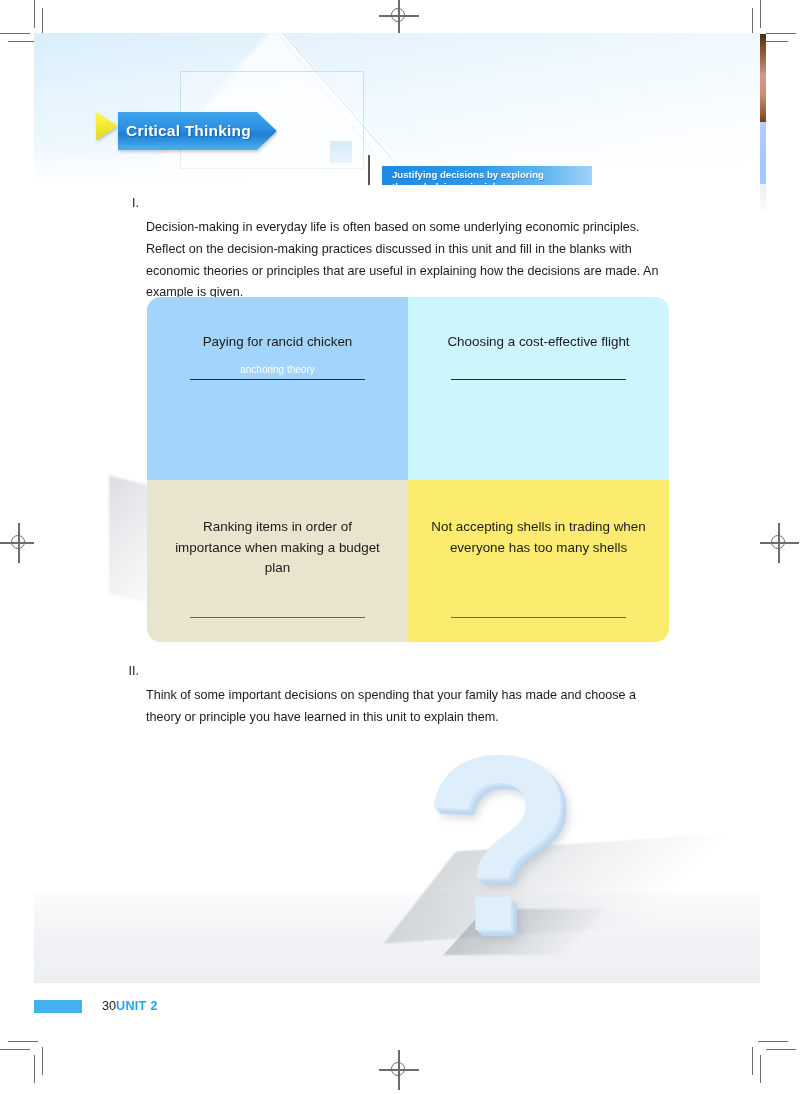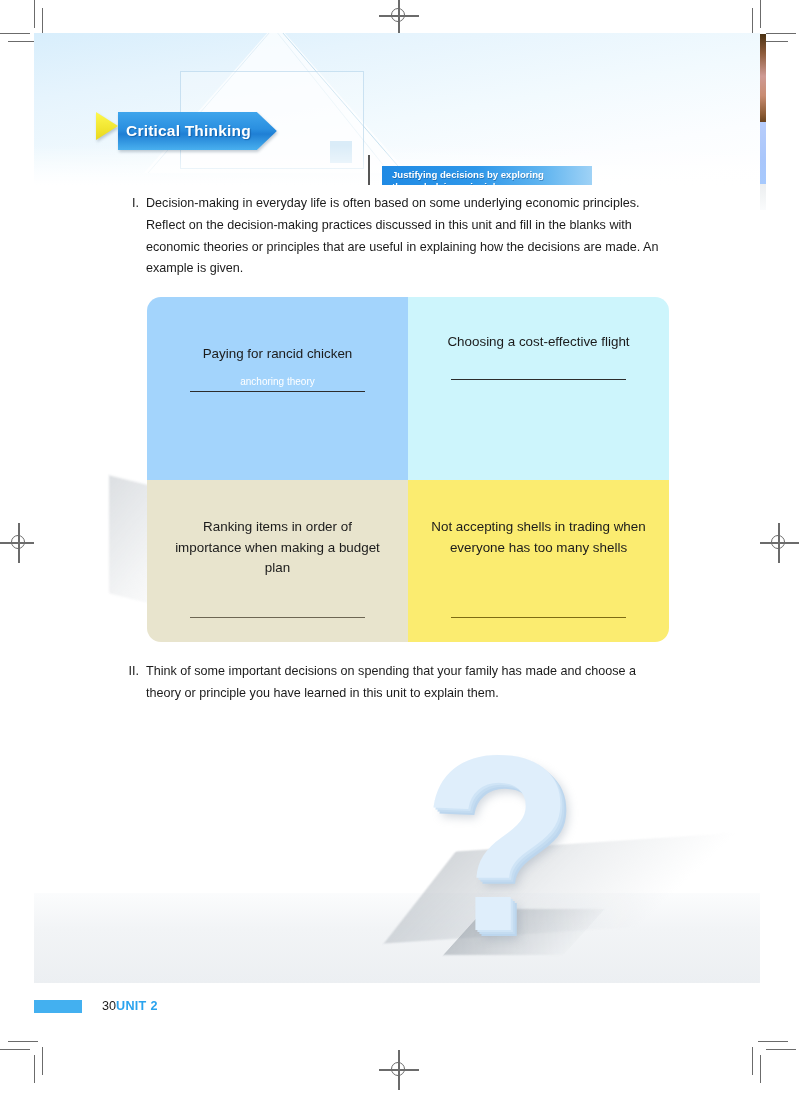--- a/index.html
+++ b/index.html
@@ -154,21 +154,21 @@
     font-size: 12.6px;
     line-height: 21.8px;
   }
   .para .num {
     width: 20px;
     flex: 0 0 20px;
     text-align: right;
     padding-right: 7px;
     box-sizing: border-box;
   }
-  .para .txt { flex: 1; }
+  .para .txt { flex: 1; margin-top: 24px; }
 
   #para-1 { left: 92px; top: 160px; width: 540px; }
   #para-2 { left: 92px; top: 628px; width: 545px; }
 
   
   .diagram {
     position: absolute;
     left: 113px; top: 264px;
     width: 522px; height: 345px;
   }
@@ -190,21 +190,21 @@
     border-radius: 14px;
     overflow: hidden;
   }
   .quad {
     position: relative;
     display: flex;
     flex-direction: column;
     align-items: center;
     box-sizing: border-box;
   }
-  .quad-tl { background: #a3d4fc; padding-top: 47px; }
+  .quad-tl { background: #a3d4fc; padding-top: 35px; }
   .quad-tr { background: #cdf5fc; padding-top: 35px; }
   .quad-bl { background: #fbec70; padding-top: 37px; }
   .quad-br { background: #e8e4cd; padding-top: 37px; }
 
   .quad-text {
     color: #1b1b1b;
     font-size: 13.4px;
     line-height: 20.5px;
     text-align: center;
     max-width: 215px;

